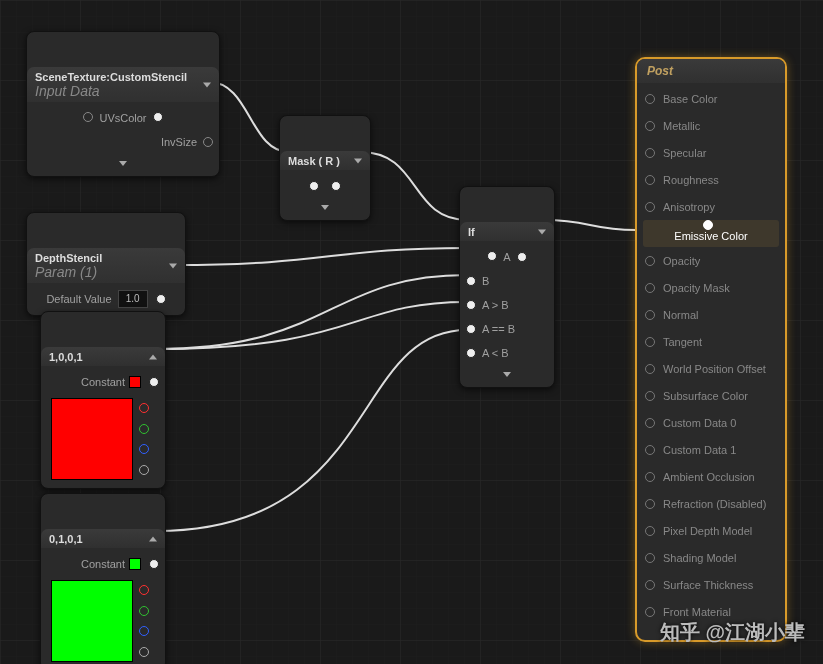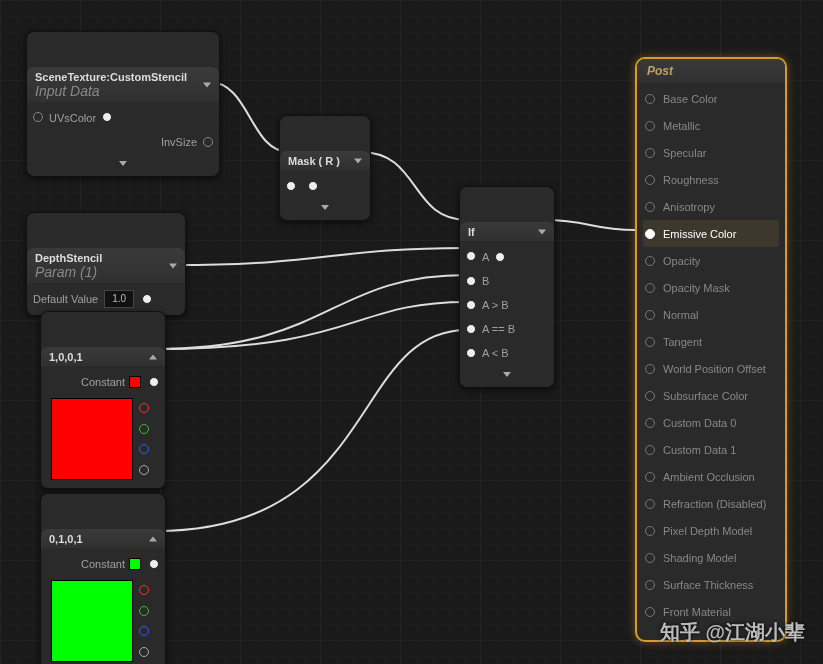--- a/index.html
+++ b/index.html
@@ -42,21 +42,21 @@
 .pin {
   width: 10px; height: 10px; border-radius: 50%;
   background: #555; border: 1px solid #222;
   display: inline-block; flex-shrink: 0;
 }
 .pin.out { margin-left: 6px; }
 .pin.in { margin-right: 6px; }
 .pin.filled { background: #eee; }
 .pin.hollow { background: #2a2a2a; border: 1px solid #888; }
 .row.right { justify-content: flex-end; }
-.row.between { justify-content: flex-start; }
+.row.between { justify-content: center; }
 .chev {
   width: 0; height: 0;
   border-left: 4px solid transparent;
   border-right: 4px solid transparent;
   border-top: 5px solid #aaa;
   display: inline-block;
 }
 .chev.abs { position: absolute; right: 8px; top: 50%; transform: translateY(-50%); }
 .chev.up { border-top: none; border-bottom: 5px solid #aaa; }
 .chev-center { text-align: center; padding: 2px 0 4px 0; }
@@ -89,21 +89,21 @@
   font-style: italic;
   font-size: 12px;
   padding: 5px 10px;
   border-radius: 8px 8px 0 0;
 }
 .post-body { padding: 2px 6px 15px 6px; }
 .post-row {
   display: flex; align-items: center; height: 27px;
   color: #888; font-size: 11px;
 }
-.post-row.active { color: #fff; background: rgba(180,140,60,0.15); border-radius: 3px; }
+.post-row.active { color: #fff; background: rgba(180,140,60,0.15); border-radius: 3px; flex-direction: column; }
 .post-pin {
   width: 10px; height: 10px; border-radius: 50%;
   border: 1px solid #777; background: transparent;
   margin-right: 8px; margin-left: 2px; flex-shrink:0;
 }
 .post-row.active .post-pin { background: #fff; border-color:#fff; }
 svg.wires { position: absolute; left: 0; top: 0; pointer-events: none; }
 .watermark {
   position: absolute; right: 18px; bottom: 18px;
   color: #bbb; font-size: 20px; font-weight: bold;

